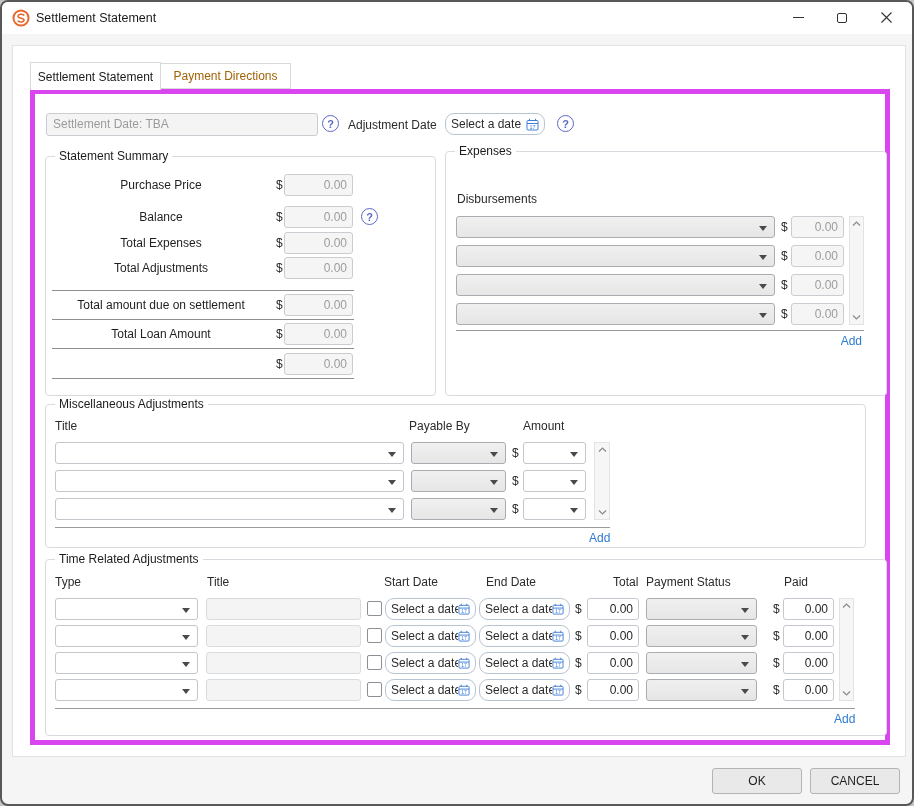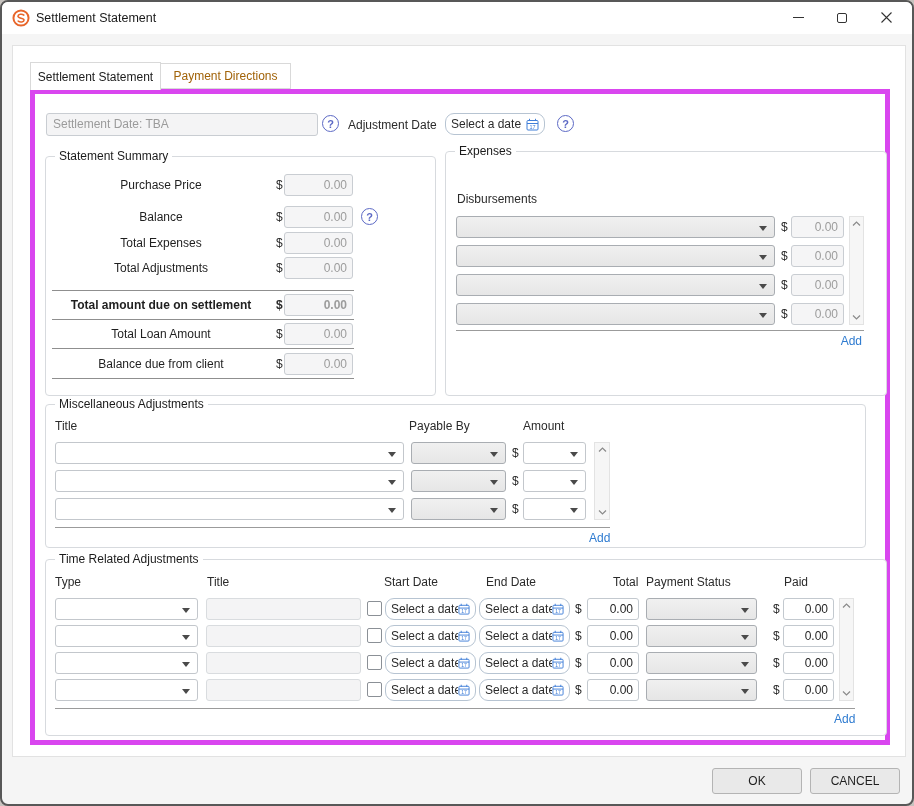--- a/index.html
+++ b/index.html
@@ -125,34 +125,33 @@
           <span class="cur ss-cur">$</span>
           <span class="money gray ss-inp">0.00</span>
         </div>
         <div class="row" style="top:100px;">
           <span class="ss-label">Total Adjustments</span>
           <span class="cur ss-cur">$</span>
           <span class="money gray ss-inp">0.00</span>
         </div>
 
         <div class="sep" style="left:6px;top:133px;width:302px;"></div>
-        <div class="row" style="top:137px;font-weight:bold;">
+        <div class="row" style="top:137px;">
           <span class="ss-label">Total amount due on settlement</span>
           <span class="cur ss-cur">$</span>
           <span class="money gray ss-inp">0.00</span>
         </div>
         <div class="sep" style="left:6px;top:162px;width:302px;"></div>
         <div class="row" style="top:166px;">
           <span class="ss-label">Total Loan Amount</span>
           <span class="cur ss-cur">$</span>
           <span class="money gray ss-inp">0.00</span>
         </div>
         <div class="sep" style="left:6px;top:191px;width:302px;"></div>
         <div class="row" style="top:196px;">
-          <span class="ss-label">Balance due from client</span>
           <span class="cur ss-cur">$</span>
           <span class="money gray ss-inp">0.00</span>
         </div>
         <div class="sep" style="left:6px;top:221px;width:302px;"></div>
       </div>
 
       <div class="grp" style="left:410px;top:57px;width:442px;height:245px;">
         <span class="leg">Expenses</span>
         <span class="disb-label" style="left:11px;top:40px;">Disbursements</span>
 

